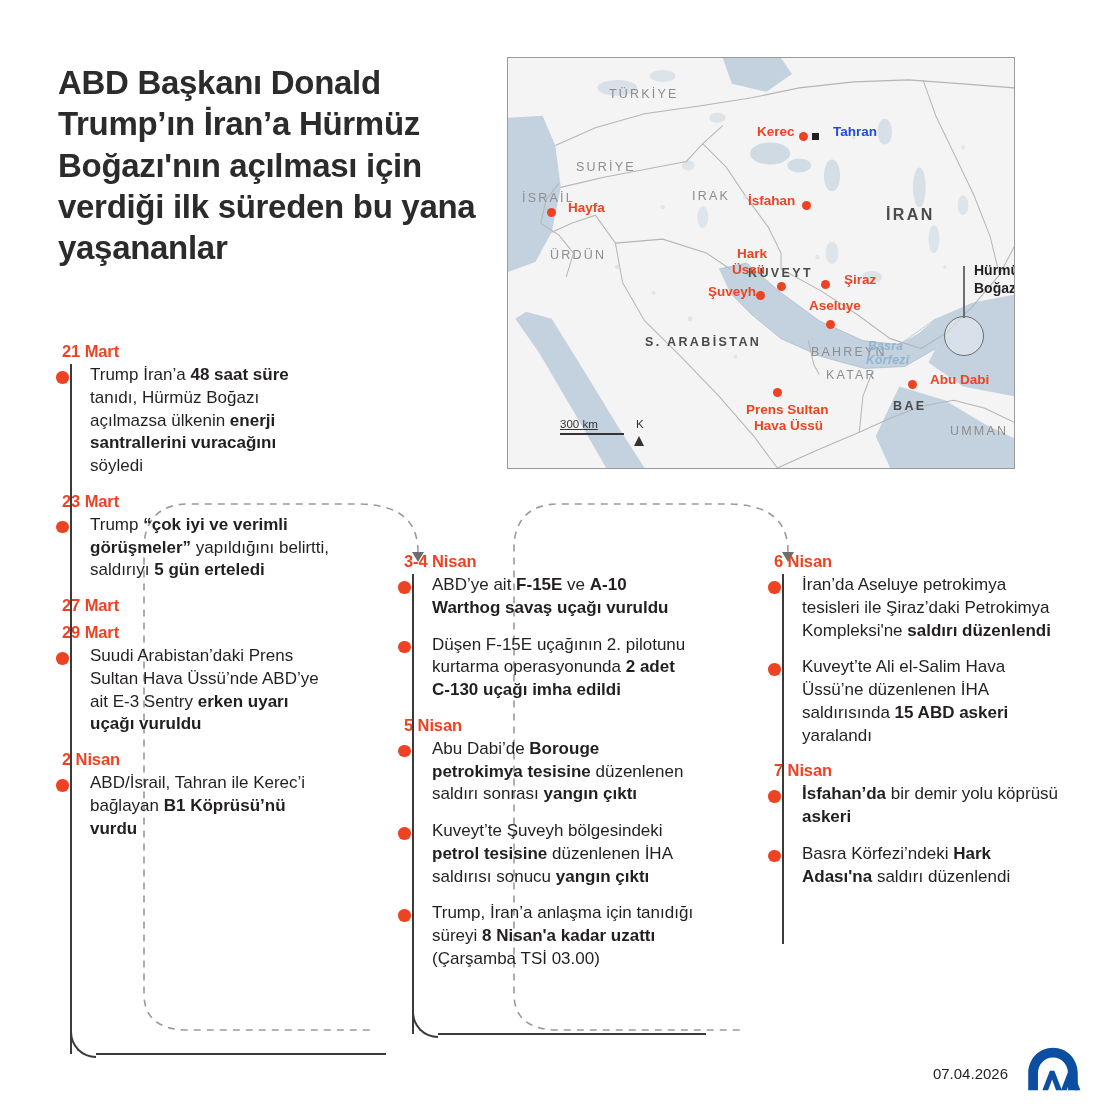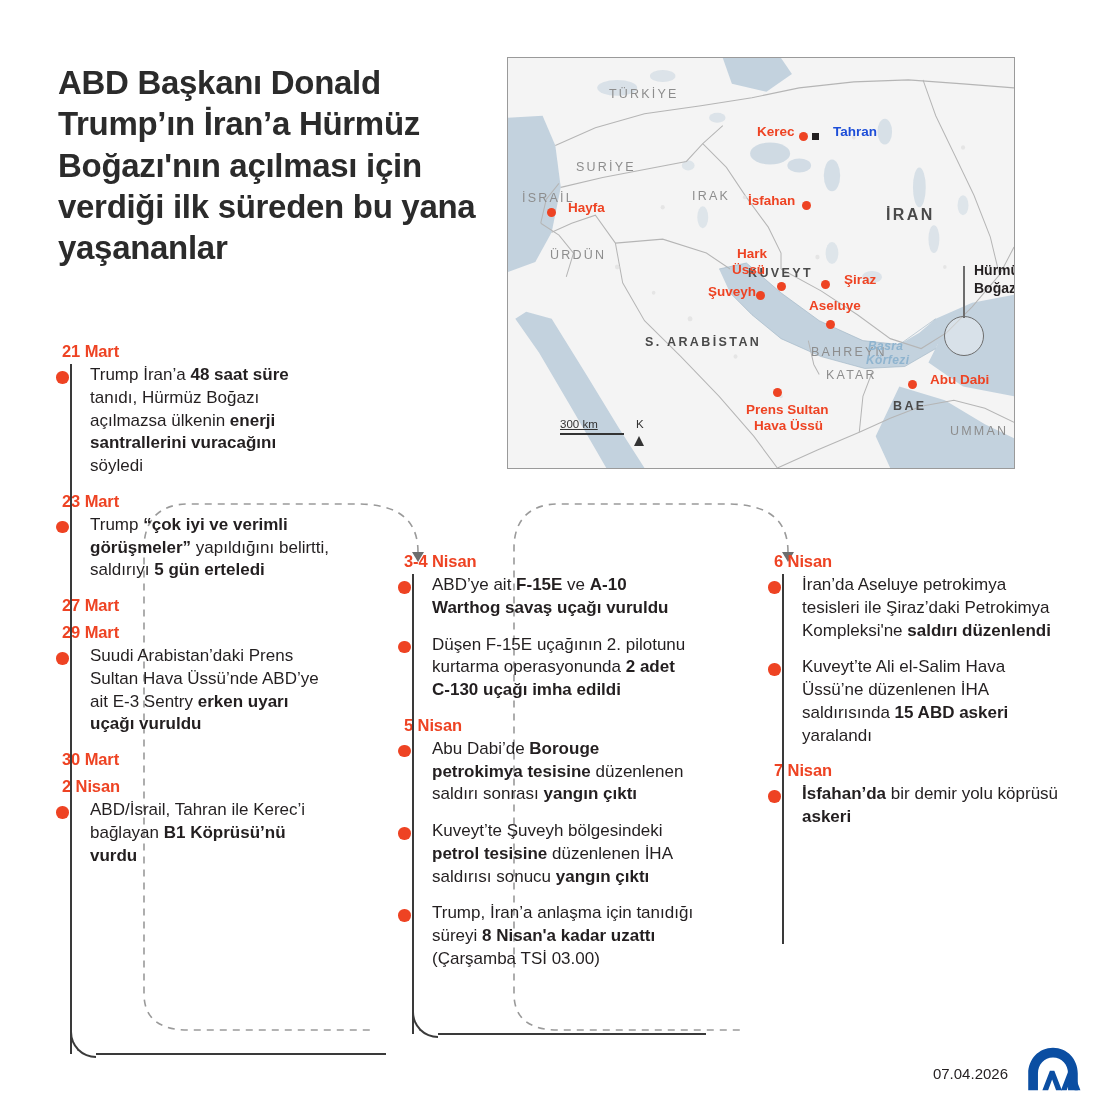--- a/index.html
+++ b/index.html
@@ -320,21 +320,20 @@
     <div class="ev-date">27 Mart</div>
   </div>
   <div class="grp">
     <div class="ev-date">29 Mart</div>
     <div class="ev-item">
       <span class="ev-bullet"></span>
       <div class="ev-text"><span>Suudi Arabistan’daki Prens Sultan Hava Üssü’nde ABD’ye ait E-3 Sentry </span><b>erken uyarı uçağı vuruldu</b></div>
     </div>
   </div>
   <div class="grp">
-    <div class="ev-date">30 Mart</div>
   </div>
   <div class="grp">
     <div class="ev-date">2 Nisan</div>
     <div class="ev-item">
       <span class="ev-bullet"></span>
       <div class="ev-text"><span>ABD/İsrail, Tahran ile Kerec’i bağlayan </span><b>B1 Köprüsü’nü vurdu</b></div>
     </div>
   </div>
 </div>
 
@@ -383,20 +382,24 @@
     <div class="ev-item">
       <span class="ev-bullet"></span>
       <div class="ev-text"><span>Kuveyt’te Ali el-Salim Hava Üssü’ne düzenlenen İHA saldırısında </span><b>15 ABD askeri</b><span> yaralandı</span></div>
     </div>
   </div>
   <div class="grp">
     <div class="ev-date">7 Nisan</div>
     <div class="ev-item">
       <span class="ev-bullet"></span>
       <div class="ev-text"><b>İsfahan’da</b><span> bir demir yolu köprüsü </span><b>askeri</b></div>
+    </div>
+    <div class="ev-item">
+      <span class="ev-bullet"></span>
+      <div class="ev-text"><span>Basra Körfezi’ndeki </span><b>Hark Adası'na</b><span> saldırı düzenlendi</span></div>
     </div>
   </div>
 </div>
 
 <div class="footer-date">07.04.2026</div>
 <div class="aa-logo">
   <svg viewBox="0 0 64 52" width="58" height="46">
     <path d="M32 2 C16 2 4 15 4 31 L4 50 L15 50 L15 31 C15 21 22 13 32 13
              C42 13 49 21 49 31 L49 50 L60 50 L60 31 C60 15 48 2 32 2 Z" fill="#0b4ea2"></path>
     <path d="M20 50 L26.5 50 L31 38 L35.5 50 L42 50 L33.5 28 L28.5 28 Z" fill="#0b4ea2"></path>

